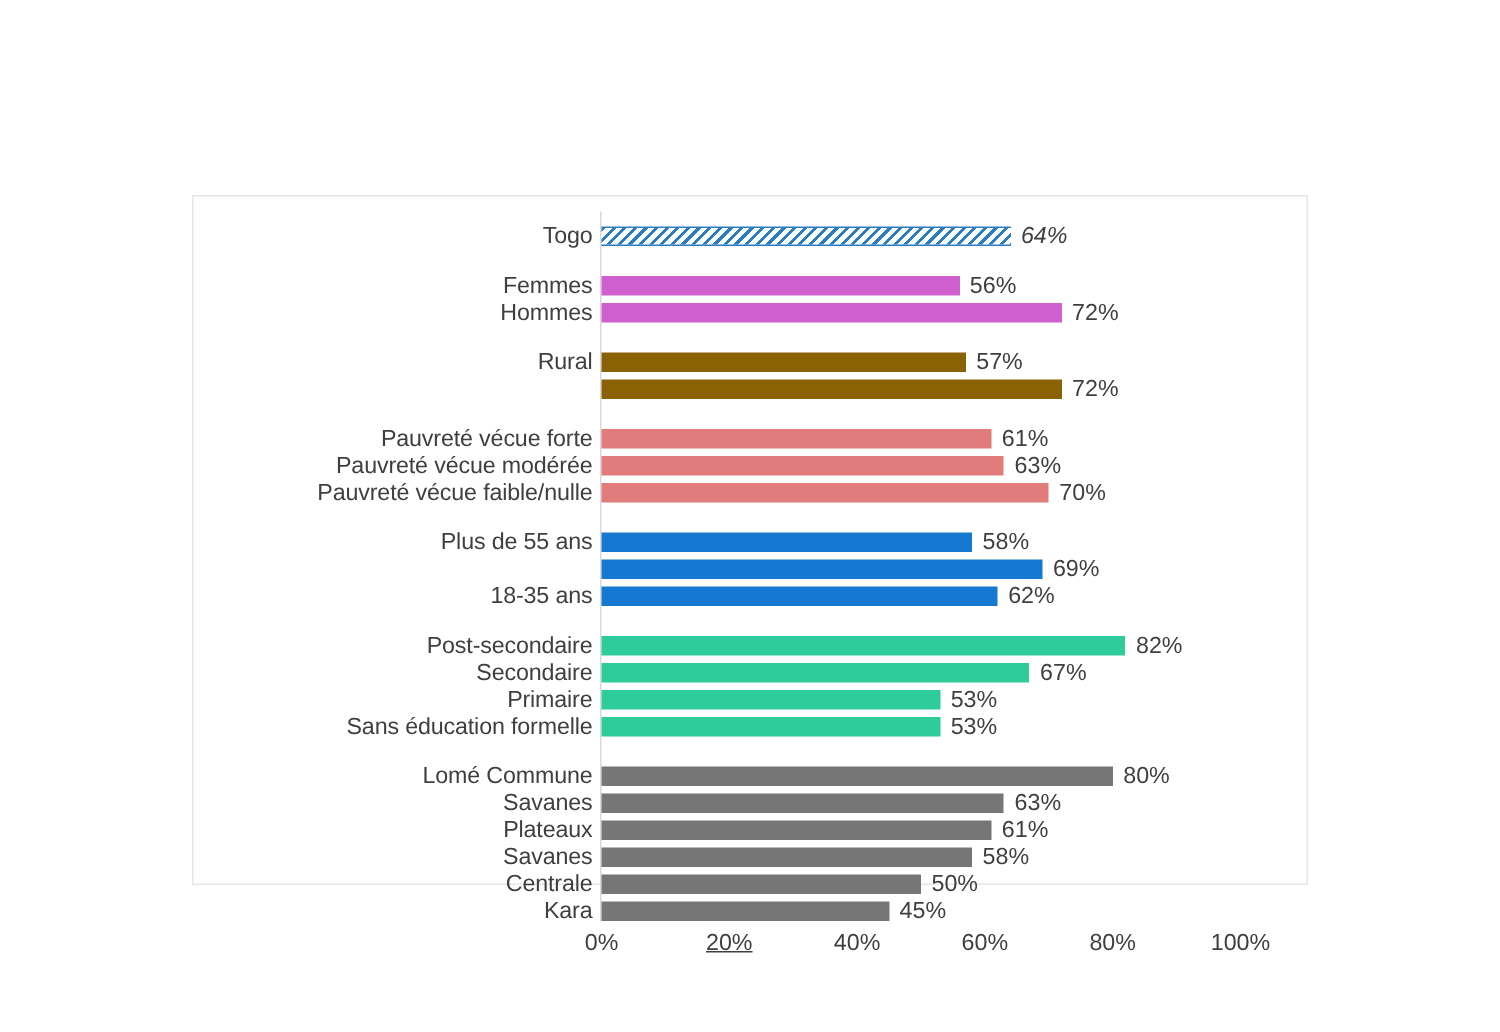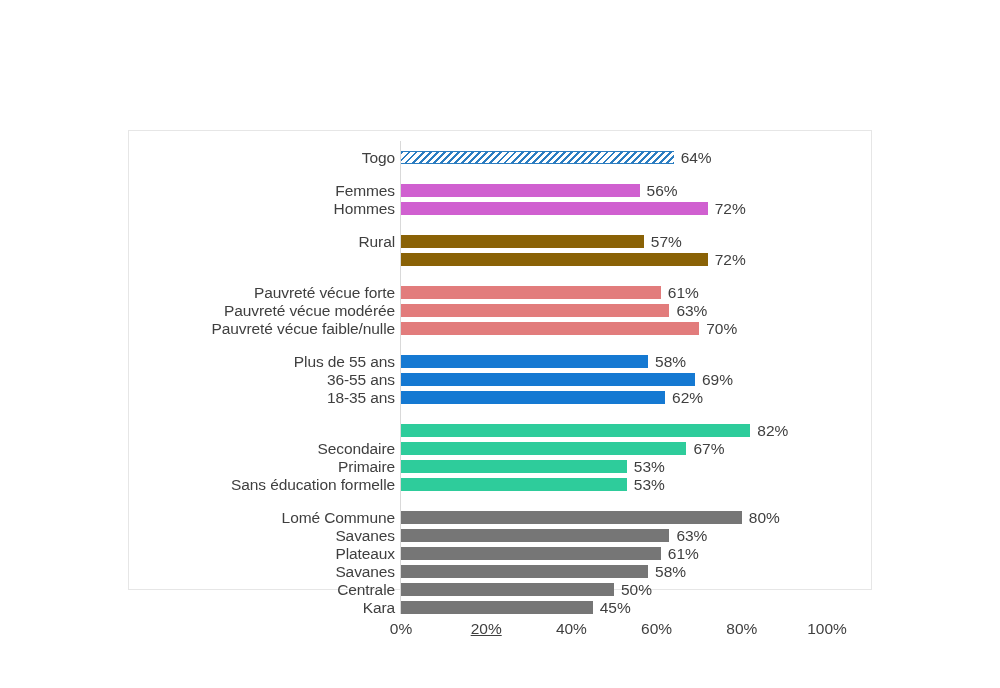--- a/index.html
+++ b/index.html
@@ -97,21 +97,21 @@
 <body>
 
 <div id="root">
   <div id="chart-frame">
     <div id="plot">
       <div id="axis-line"></div>
       <div id="bars-container">
           <div class="bar-row" style="top: 20px; width: 100%;">
             <div class="row-label">Togo</div>
             <div class="row-bar" style="width: 272.64px; background: repeating-linear-gradient(135deg, rgb(43, 125, 193) 0px, rgb(43, 125, 193) 2px, rgb(255, 255, 255) 2px, rgb(255, 255, 255) 5px); border-top: 1px solid rgb(43, 125, 193); border-bottom: 1px solid rgb(43, 125, 193); box-sizing: border-box;"></div>
-            <div class="row-value" style="left: 551.64px;">64%</div>
+            <div class="row-value" style="left: 551.64px; font-style: italic;">64%</div>
           </div>
           <div class="bar-row" style="top: 53px; width: 100%;">
             <div class="row-label">Femmes</div>
             <div class="row-bar" style="width: 238.56px; background: rgb(208, 96, 208);"></div>
             <div class="row-value" style="left: 517.56px;">56%</div>
           </div>
           <div class="bar-row" style="top: 71px; width: 100%;">
             <div class="row-label">Hommes</div>
             <div class="row-bar" style="width: 306.72px; background: rgb(208, 96, 208);"></div>
             <div class="row-value" style="left: 585.72px;">72%</div>
@@ -139,30 +139,30 @@
             <div class="row-label">Pauvreté vécue faible/nulle</div>
             <div class="row-bar" style="width: 298.2px; background: rgb(226, 124, 124);"></div>
             <div class="row-value" style="left: 577.2px;">70%</div>
           </div>
           <div class="bar-row" style="top: 224px; width: 100%;">
             <div class="row-label">Plus de 55 ans</div>
             <div class="row-bar" style="width: 247.08px; background: rgb(21, 121, 210);"></div>
             <div class="row-value" style="left: 526.08px;">58%</div>
           </div>
           <div class="bar-row" style="top: 242px; width: 100%;">
-            <div class="row-label">36-55 ans</div>
             <div class="row-bar" style="width: 293.94px; background: rgb(21, 121, 210);"></div>
             <div class="row-value" style="left: 572.94px;">69%</div>
           </div>
           <div class="bar-row" style="top: 260px; width: 100%;">
             <div class="row-label">18-35 ans</div>
             <div class="row-bar" style="width: 264.12px; background: rgb(21, 121, 210);"></div>
             <div class="row-value" style="left: 543.12px;">62%</div>
           </div>
           <div class="bar-row" style="top: 293px; width: 100%;">
+            <div class="row-label">Post-secondaire</div>
             <div class="row-bar" style="width: 349.32px; background: rgb(46, 204, 155);"></div>
             <div class="row-value" style="left: 628.32px;">82%</div>
           </div>
           <div class="bar-row" style="top: 311px; width: 100%;">
             <div class="row-label">Secondaire</div>
             <div class="row-bar" style="width: 285.42px; background: rgb(46, 204, 155);"></div>
             <div class="row-value" style="left: 564.42px;">67%</div>
           </div>
           <div class="bar-row" style="top: 329px; width: 100%;">
             <div class="row-label">Primaire</div>

